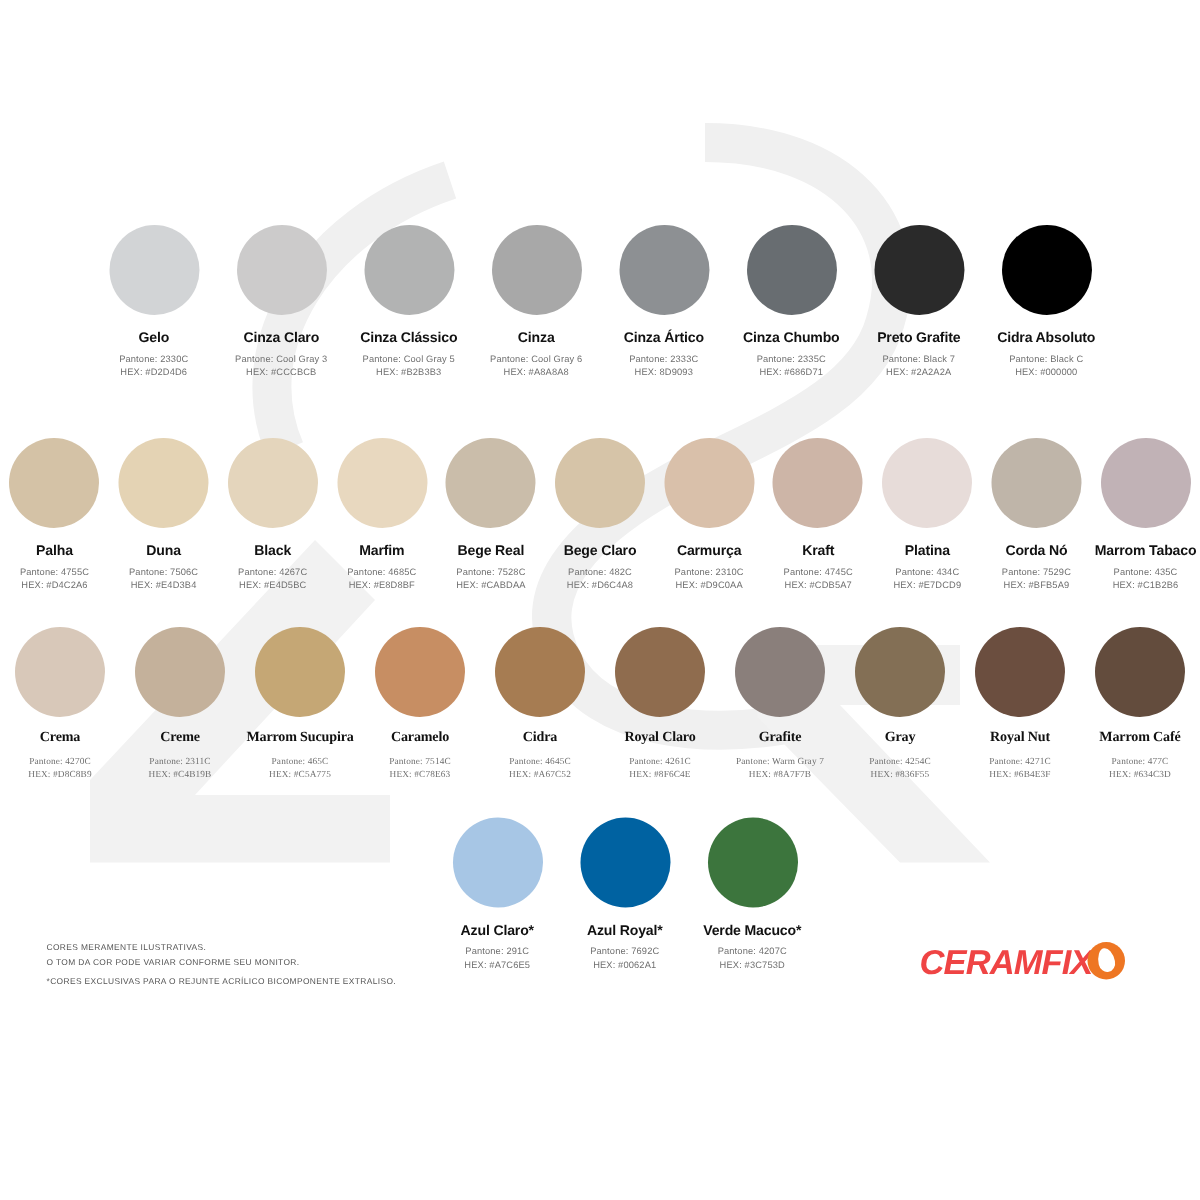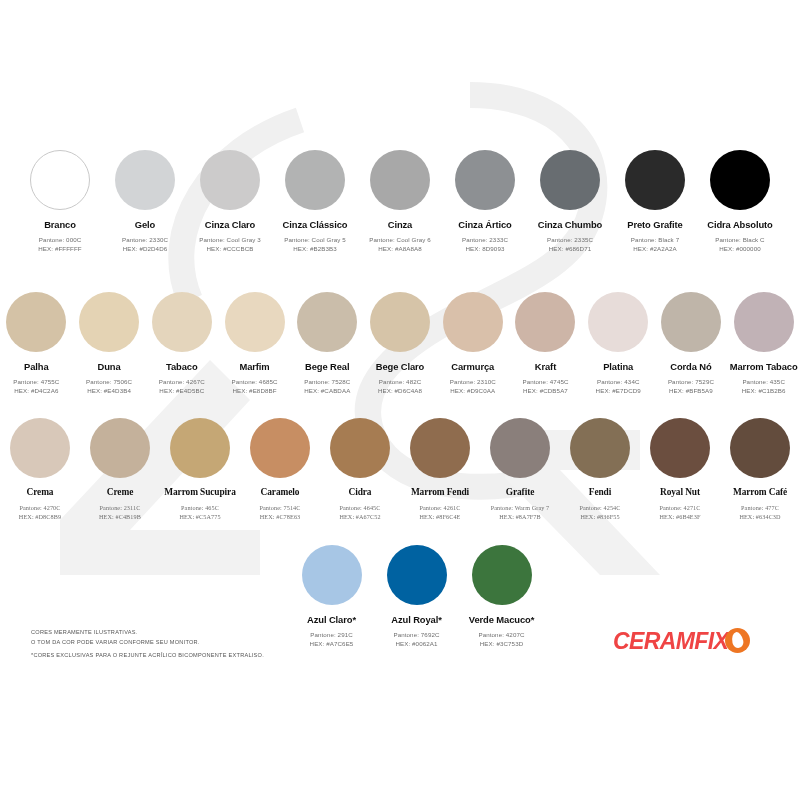--- a/index.html
+++ b/index.html
@@ -137,26 +137,20 @@
     <g fill="#f2f2f2">
       <polygon points="60,520 210,360 250,400 130,530 260,530 260,575 60,575"></polygon>
       <polygon points="505,430 640,430 640,470 560,470 660,575 600,575 505,478"></polygon>
     </g>
   </svg>
 
   <div class="palette">
 
     <div class="row row-1">
       <div class="swatch">
-        <span class="disc outlined" style="background-color: rgb(255, 255, 255);"></span>
-        <div class="sw-name">Branco</div>
-        <div class="sw-pantone">Pantone: 000C</div>
-        <div class="sw-hex">HEX: #FFFFFF</div>
-      </div>
-      <div class="swatch">
         <span class="disc" style="background-color: rgb(210, 212, 214);"></span>
         <div class="sw-name">Gelo</div>
         <div class="sw-pantone">Pantone: 2330C</div>
         <div class="sw-hex">HEX: #D2D4D6</div>
       </div>
       <div class="swatch">
         <span class="disc" style="background-color: rgb(204, 203, 203);"></span>
         <div class="sw-name">Cinza Claro</div>
         <div class="sw-pantone">Pantone: Cool Gray 3</div>
         <div class="sw-hex">HEX: #CCCBCB</div>
@@ -207,21 +201,21 @@
         <div class="sw-hex">HEX: #D4C2A6</div>
       </div>
       <div class="swatch">
         <span class="disc" style="background-color: rgb(228, 211, 180);"></span>
         <div class="sw-name">Duna</div>
         <div class="sw-pantone">Pantone: 7506C</div>
         <div class="sw-hex">HEX: #E4D3B4</div>
       </div>
       <div class="swatch">
         <span class="disc" style="background-color: rgb(228, 213, 188);"></span>
-        <div class="sw-name">Tabaco</div>
+        <div class="sw-name">Black</div>
         <div class="sw-pantone">Pantone: 4267C</div>
         <div class="sw-hex">HEX: #E4D5BC</div>
       </div>
       <div class="swatch">
         <span class="disc" style="background-color: rgb(232, 216, 191);"></span>
         <div class="sw-name">Marfim</div>
         <div class="sw-pantone">Pantone: 4685C</div>
         <div class="sw-hex">HEX: #E8D8BF</div>
       </div>
       <div class="swatch">
@@ -294,33 +288,33 @@
         <div class="sw-hex">HEX: #C78E63</div>
       </div>
       <div class="swatch">
         <span class="disc" style="background-color: rgb(166, 124, 82);"></span>
         <div class="sw-name">Cidra</div>
         <div class="sw-pantone">Pantone: 4645C</div>
         <div class="sw-hex">HEX: #A67C52</div>
       </div>
       <div class="swatch">
         <span class="disc" style="background-color: rgb(143, 108, 78);"></span>
-        <div class="sw-name">Marrom Fendi</div>
+        <div class="sw-name">Royal Claro</div>
         <div class="sw-pantone">Pantone: 4261C</div>
         <div class="sw-hex">HEX: #8F6C4E</div>
       </div>
       <div class="swatch">
         <span class="disc" style="background-color: rgb(138, 127, 123);"></span>
         <div class="sw-name">Grafite</div>
         <div class="sw-pantone">Pantone: Warm Gray 7</div>
         <div class="sw-hex">HEX: #8A7F7B</div>
       </div>
       <div class="swatch">
         <span class="disc" style="background-color: rgb(131, 111, 85);"></span>
-        <div class="sw-name">Fendi</div>
+        <div class="sw-name">Gray</div>
         <div class="sw-pantone">Pantone: 4254C</div>
         <div class="sw-hex">HEX: #836F55</div>
       </div>
       <div class="swatch">
         <span class="disc" style="background-color: rgb(107, 78, 63);"></span>
         <div class="sw-name">Royal Nut</div>
         <div class="sw-pantone">Pantone: 4271C</div>
         <div class="sw-hex">HEX: #6B4E3F</div>
       </div>
       <div class="swatch">

